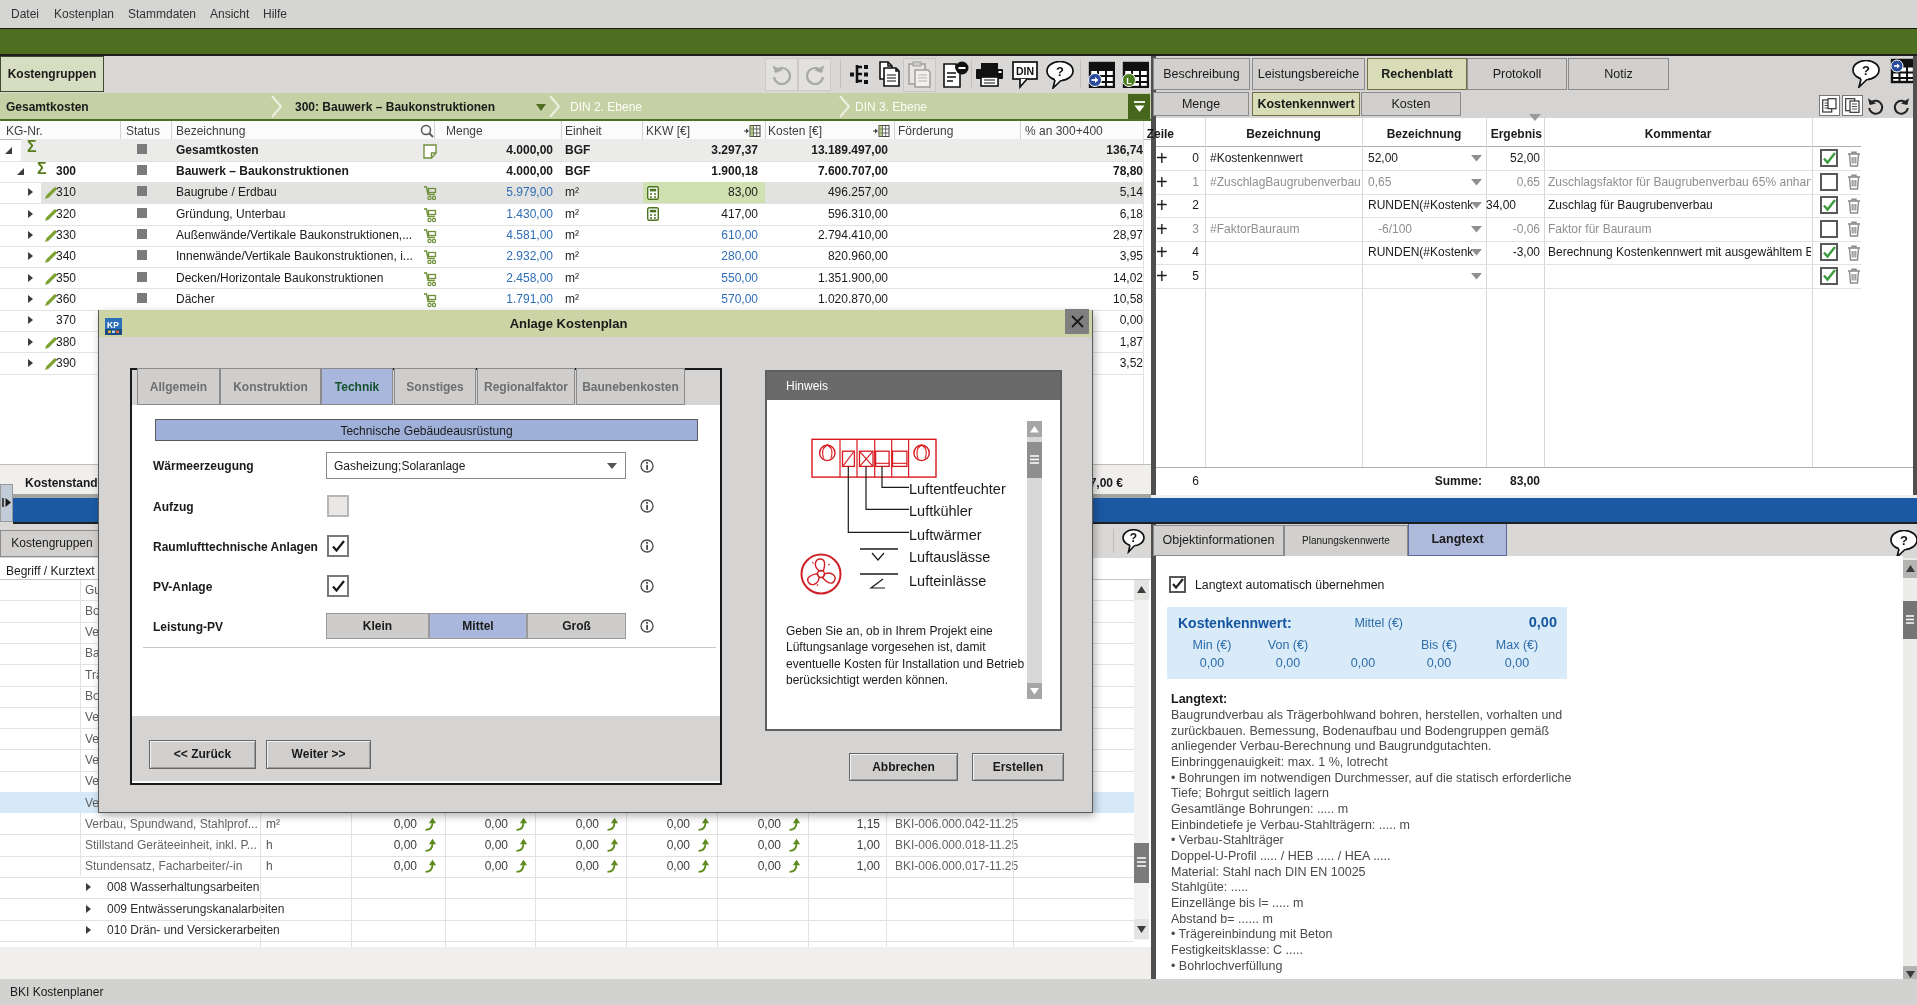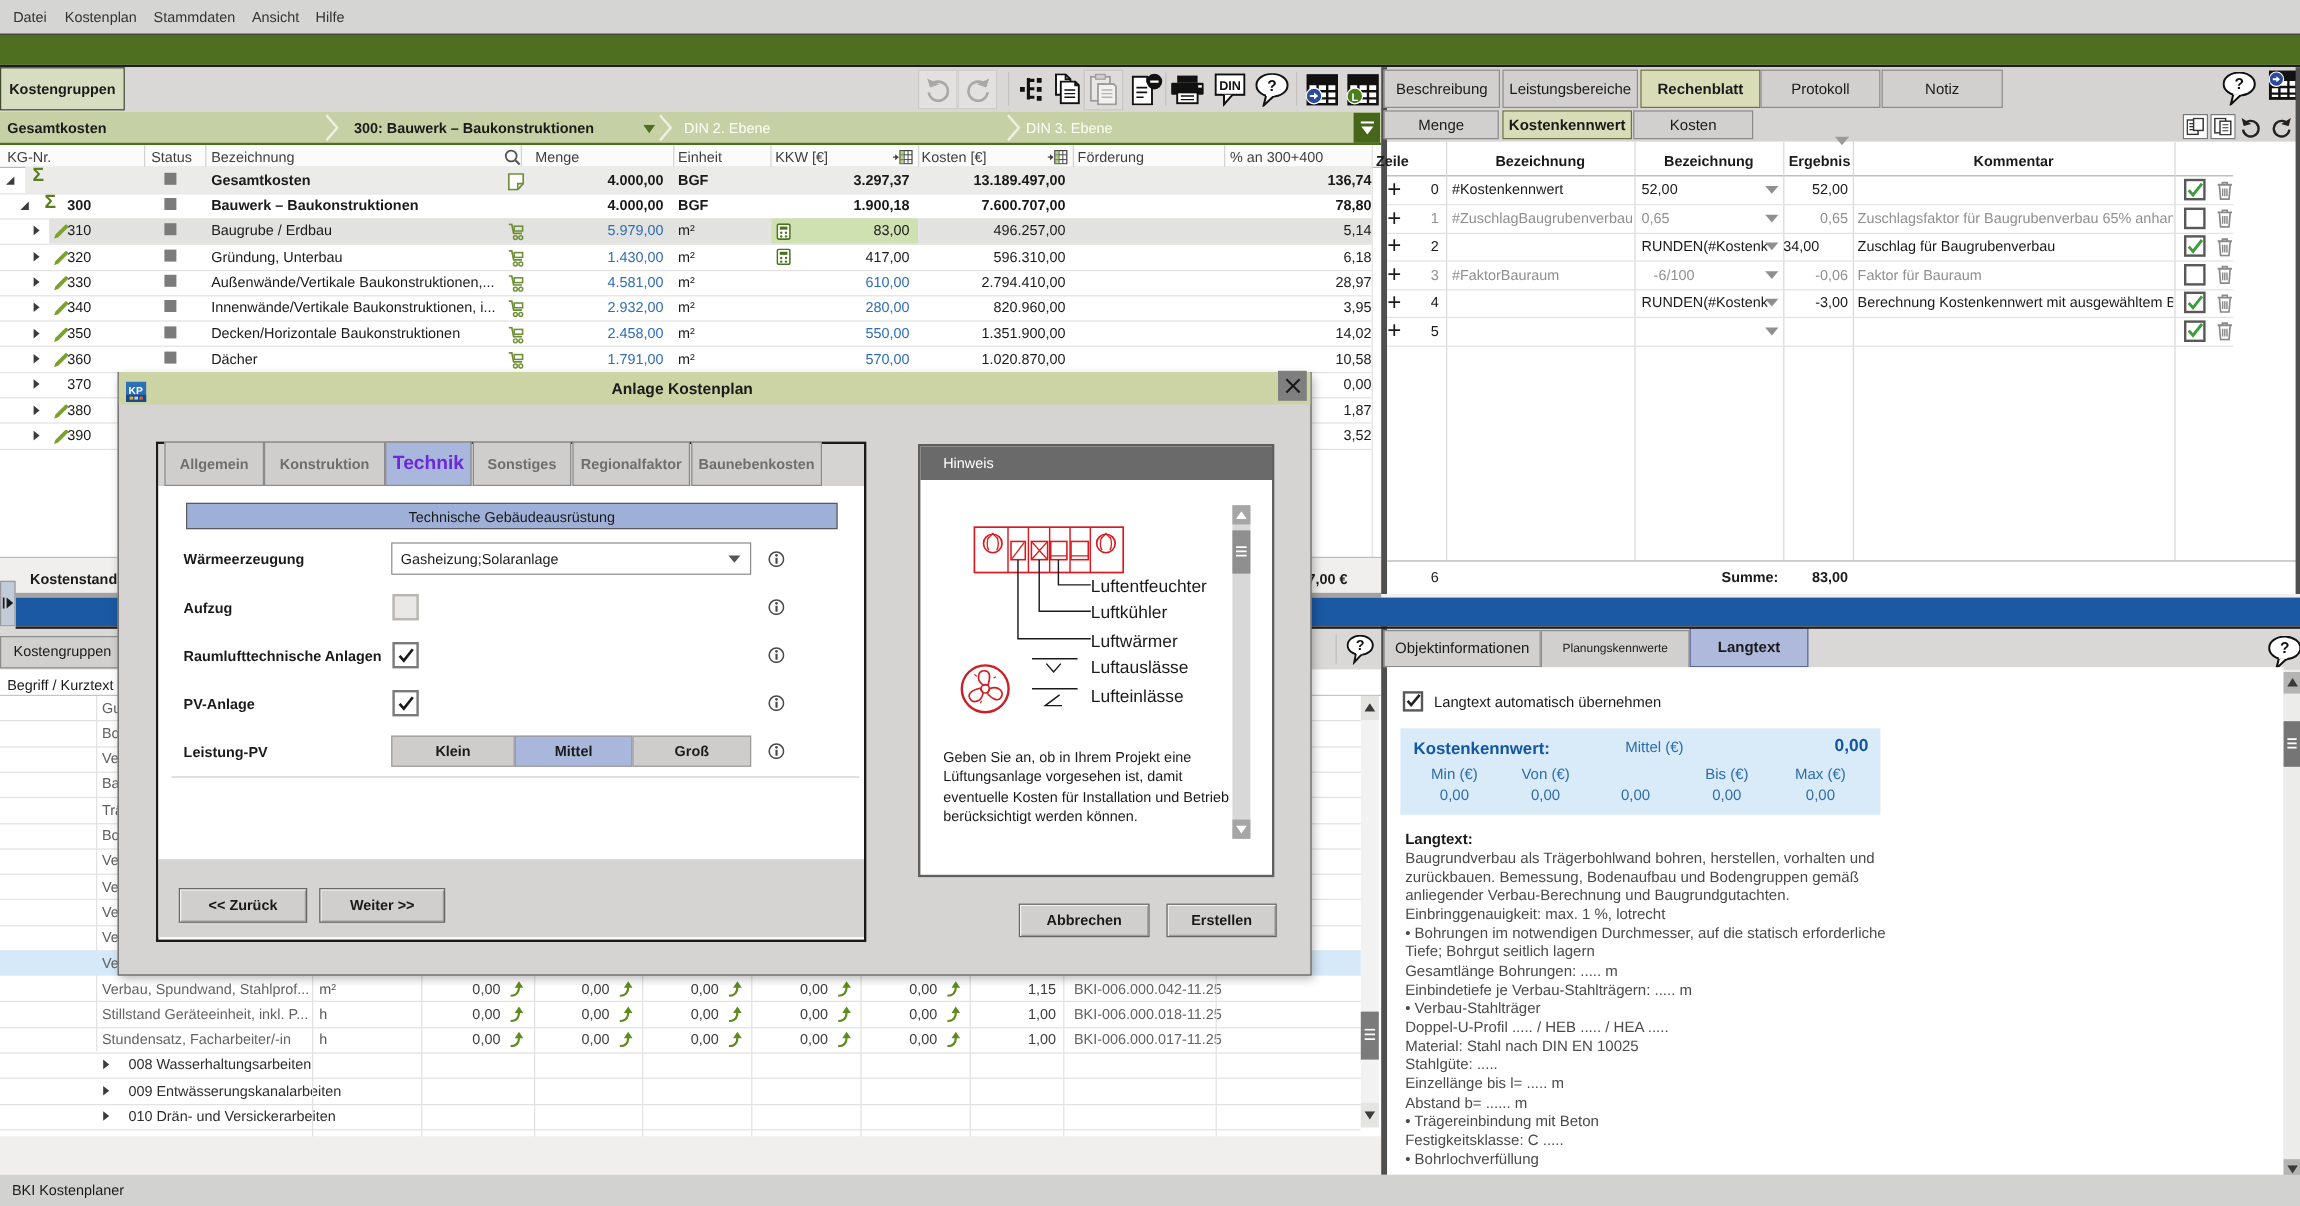--- a/index.html
+++ b/index.html
@@ -754,21 +754,21 @@
         <rect x="11" y="12.5" width="3" height="2.5" fill="#e06030"></rect>
       </svg>
       <div class="a" style="left:1065px;top:309px;width:24px;height:25px;background:#7f7f7f"></div>
       <svg class="a" style="left:1071px;top:315px" width="13" height="13">
         <path d="M1 1 L12 12 M12 1 L1 12" stroke="#1a1a1a" stroke-width="1.8"></path>
       </svg>
       <div class="a" style="left:130px;top:368px;width:592px;height:417px;border:2px solid #1a1a1a;background:#fff;box-sizing:border-box"></div>
       <div class="a" style="left:132px;top:370px;width:588px;height:35px;background:#d5d4d2"></div>
       <div class="tab b" style="left:137px;top:368px;width:83px;height:37px;line-height:36px;background:#d0cecc;border-color:#8b8b8b;color:#6e6e6e;font-size:12px">Allgemein</div>
       <div class="tab b" style="left:220px;top:368px;width:101px;height:37px;line-height:36px;background:#d0cecc;border-color:#8b8b8b;color:#6e6e6e;font-size:12px">Konstruktion</div>
-      <div class="tab b" style="left:321px;top:368px;width:72px;height:37px;line-height:36px;background:#a9b7dc;border-color:#8b8b8b;color:#6d28d9;font-size:16px">Technik</div>
+      <div class="tab b" style="left:321px;top:368px;width:72px;height:37px;line-height:36px;background:#a9b7dc;border-color:#8b8b8b;color:#14532d;font-size:12px">Technik</div>
       <div class="tab b" style="left:394px;top:368px;width:82px;height:37px;line-height:36px;background:#d0cecc;border-color:#8b8b8b;color:#6e6e6e;font-size:12px">Sonstiges</div>
       <div class="tab b" style="left:477px;top:368px;width:98px;height:37px;line-height:36px;background:#d0cecc;border-color:#8b8b8b;color:#6e6e6e;font-size:12px">Regionalfaktor</div>
       <div class="tab b" style="left:576px;top:368px;width:109px;height:37px;line-height:36px;background:#d0cecc;border-color:#8b8b8b;color:#6e6e6e;font-size:12px">Baunebenkosten</div>
       <div class="a" style="left:132px;top:405px;width:588px;height:311px;background:#fff"></div>
       <div class="a" style="left:132px;top:716px;width:588px;height:65px;background:#d5d4d2"></div>
       <div class="a" style="left:155px;top:419px;width:543px;height:22px;background:#9fb0d8;border:1px solid #5a5a5a;box-sizing:border-box"></div>
       <div class="a" style="left:155px;top:424px;width:543px;text-align:center;font-size:12px">Technische Gebäudeausrüstung</div>
       <div class="a b" style="left:153px;top:459px;font-size:12px;white-space:nowrap">Wärmeerzeugung</div>
       <div class="a b" style="left:153px;top:500px;font-size:12px;white-space:nowrap">Aufzug</div>
       <div class="a b" style="left:153px;top:540px;font-size:12px;white-space:nowrap">Raumlufttechnische Anlagen</div>

